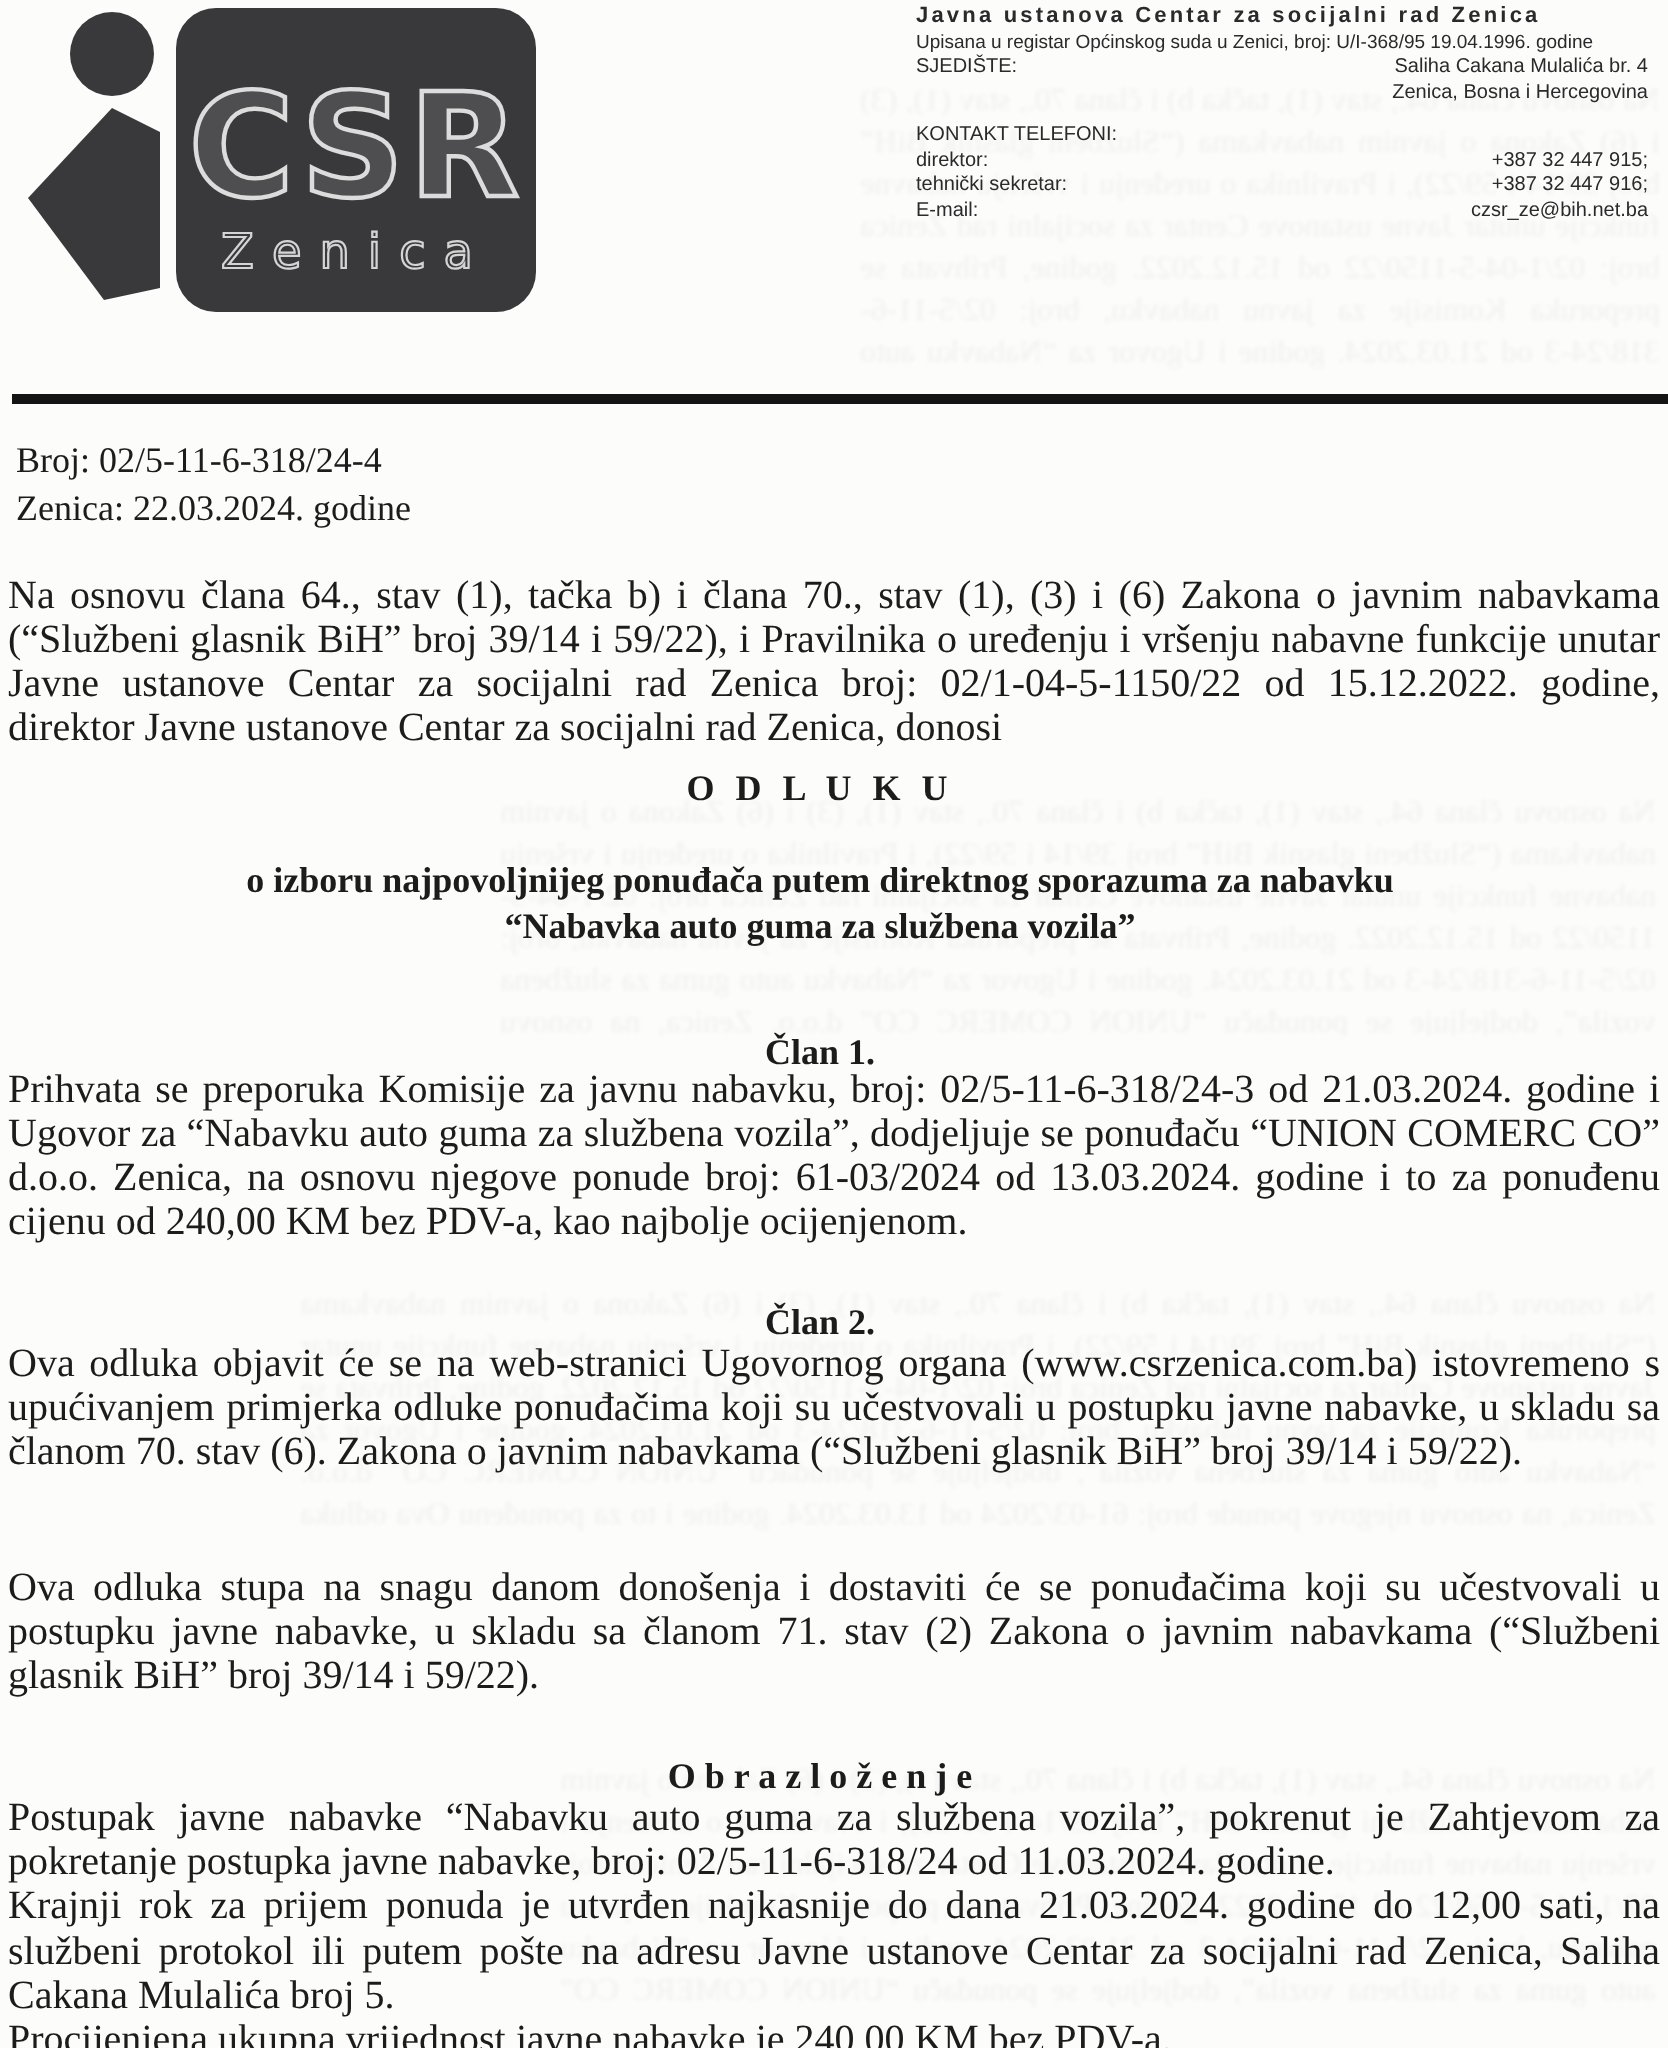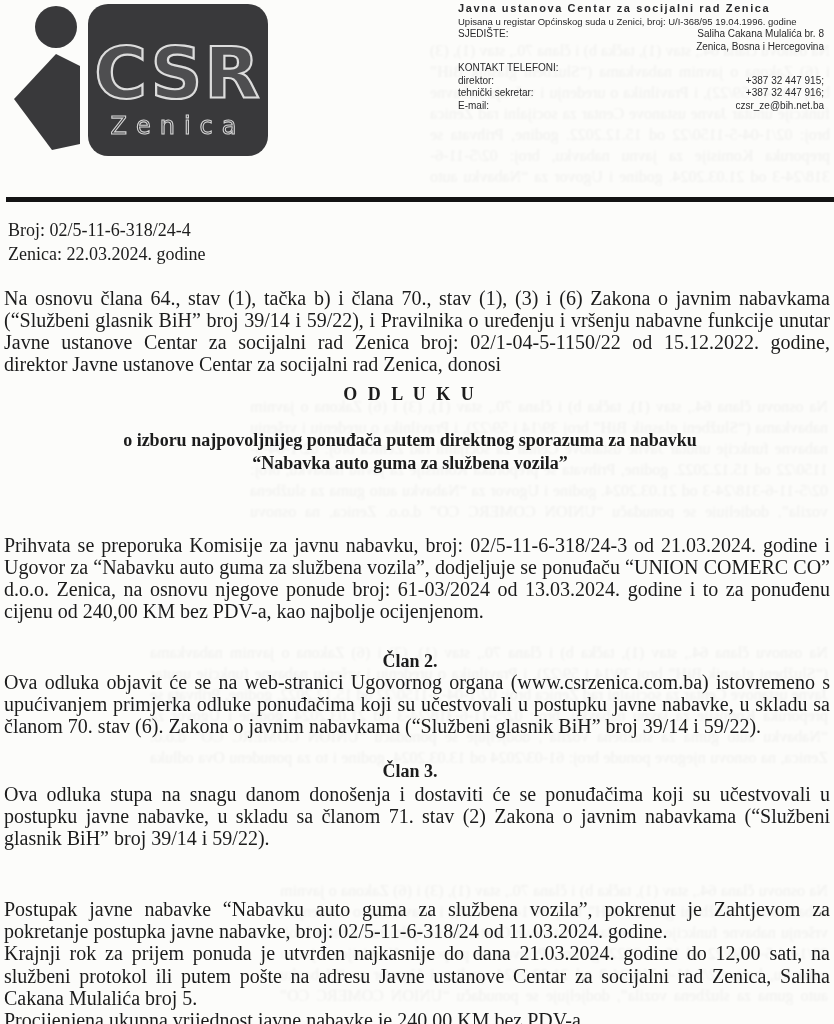--- a/index.html
+++ b/index.html
@@ -56,21 +56,21 @@
     <rect x="82" y="4" width="180" height="152" rx="20" fill="#39393b"></rect>
     <text x="172" y="98" text-anchor="middle" font-family="DejaVu Sans, sans-serif" font-size="72" font-weight="bold" letter-spacing="2" fill="#4e4e50" stroke="#dcdcdc" stroke-width="2.2">CSR</text>
     <text x="172" y="134" text-anchor="middle" font-family="DejaVu Sans, sans-serif" font-size="24" letter-spacing="9" fill="#39393b" stroke="#d4d4d4" stroke-width="1.1">Zenica</text>
   </svg>
 
   <div class="lh">
     <div class="lh-title">Javna ustanova Centar za socijalni rad Zenica</div>
     <div class="lh-reg">Upisana u registar Općinskog suda u Zenici, broj: U/I-368/95 19.04.1996. godine</div>
     <div class="row">
       <span>SJEDIŠTE:</span>
-      <span class="rt">Saliha Cakana Mulalića br. 8</span>
+      <span class="rt">Saliha Cakana Mulalića br. 4</span>
     </div>
     <div class="rt">Zenica, Bosna i Hercegovina</div>
     <div class="lh-contact-head">KONTAKT TELEFONI:</div>
     <div class="row">
       <span>direktor:</span>
       <span>+387 32 447 915;</span>
     </div>
     <div class="row">
       <span>tehnički sekretar:</span>
       <span>+387 32 447 916;</span>
@@ -92,41 +92,42 @@
     <div class="jl">Na osnovu člana 64., stav (1), tačka b) i člana 70., stav (1), (3) i (6) Zakona o javnim nabavkama</div>
     <div class="jl">(“Službeni glasnik BiH” broj 39/14 i 59/22), i Pravilnika o uređenju i vršenju nabavne funkcije unutar</div>
     <div class="jl">Javne ustanove Centar za socijalni rad Zenica broj: 02/1-04-5-1150/22 od 15.12.2022. godine,</div>
     <div class="ll">direktor Javne ustanove Centar za socijalni rad Zenica, donosi</div>
   </div>
 
   <div class="head sp" style="top:383px;">O D L U K U</div>
   <div class="head" style="top:429px;">o izboru najpovoljnijeg ponuđača putem direktnog sporazuma za nabavku</div>
   <div class="head" style="top:452px;">“Nabavka auto guma za službena vozila”</div>
 
+  <div class="head" style="top:515px;">Član 1.</div>
   <div class="block" style="top:534px;">
     <div class="jl">Prihvata se preporuka Komisije za javnu nabavku, broj: 02/5-11-6-318/24-3 od 21.03.2024. godine i</div>
     <div class="jl">Ugovor za “Nabavku auto guma za službena vozila”, dodjeljuje se ponuđaču “UNION COMERC CO”</div>
     <div class="jl">d.o.o. Zenica, na osnovu njegove ponude broj: 61-03/2024 od 13.03.2024. godine i to za ponuđenu</div>
     <div class="ll">cijenu od 240,00 KM bez PDV-a, kao najbolje ocijenjenom.</div>
   </div>
 
   <div class="head" style="top:650px;">Član 2.</div>
   <div class="block" style="top:671px;">
     <div class="jl">Ova odluka objavit će se na web-stranici Ugovornog organa (www.csrzenica.com.ba) istovremeno s</div>
     <div class="jl">upućivanjem primjerka odluke ponuđačima koji su učestvovali u postupku javne nabavke, u skladu sa</div>
     <div class="ll">članom 70. stav (6). Zakona o javnim nabavkama (“Službeni glasnik BiH” broj 39/14 i 59/22).</div>
   </div>
 
-  <div class="head" style="top:760px;">Član 3.</div>
   <div class="block" style="top:783px;">
     <div class="jl">Ova odluka stupa na snagu danom donošenja i dostaviti će se ponuđačima koji su učestvovali u</div>
     <div class="jl">postupku javne nabavke, u skladu sa članom 71. stav (2) Zakona o javnim nabavkama (“Službeni</div>
     <div class="ll">glasnik BiH” broj 39/14 i 59/22).</div>
   </div>
 
+  <div class="head" style="top:877px;">O b r a z l o ž e n j e</div>
   <div class="block" style="top:898px;line-height:22.2px;">
     <div class="jl">Postupak javne nabavke “Nabavku auto guma za službena vozila”, pokrenut je Zahtjevom za</div>
     <div class="ll">pokretanje postupka javne nabavke, broj: 02/5-11-6-318/24 od 11.03.2024. godine.</div>
     <div class="jl">Krajnji rok za prijem ponuda je utvrđen najkasnije do dana 21.03.2024. godine do 12,00 sati, na</div>
     <div class="jl">službeni protokol ili putem pošte na adresu Javne ustanove Centar za socijalni rad Zenica, Saliha</div>
     <div class="ll">Cakana Mulalića broj 5.</div>
     <div class="ll">Procijenjena ukupna vrijednost javne nabavke je 240,00 KM bez PDV-a.</div>
   </div>
 
 </div>

